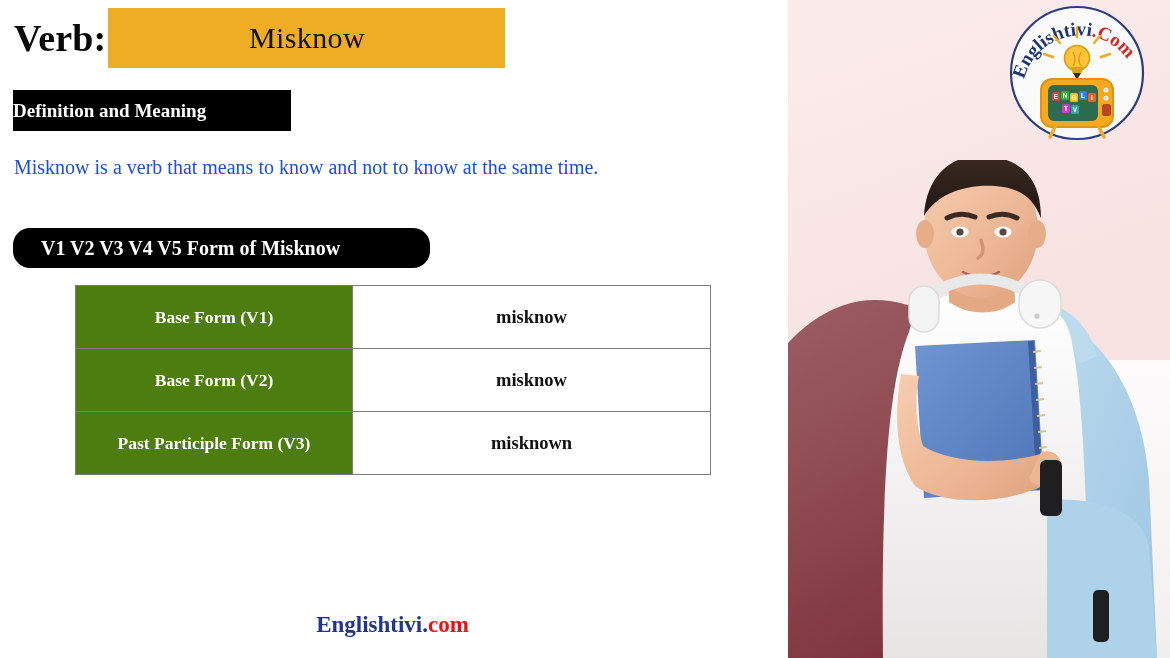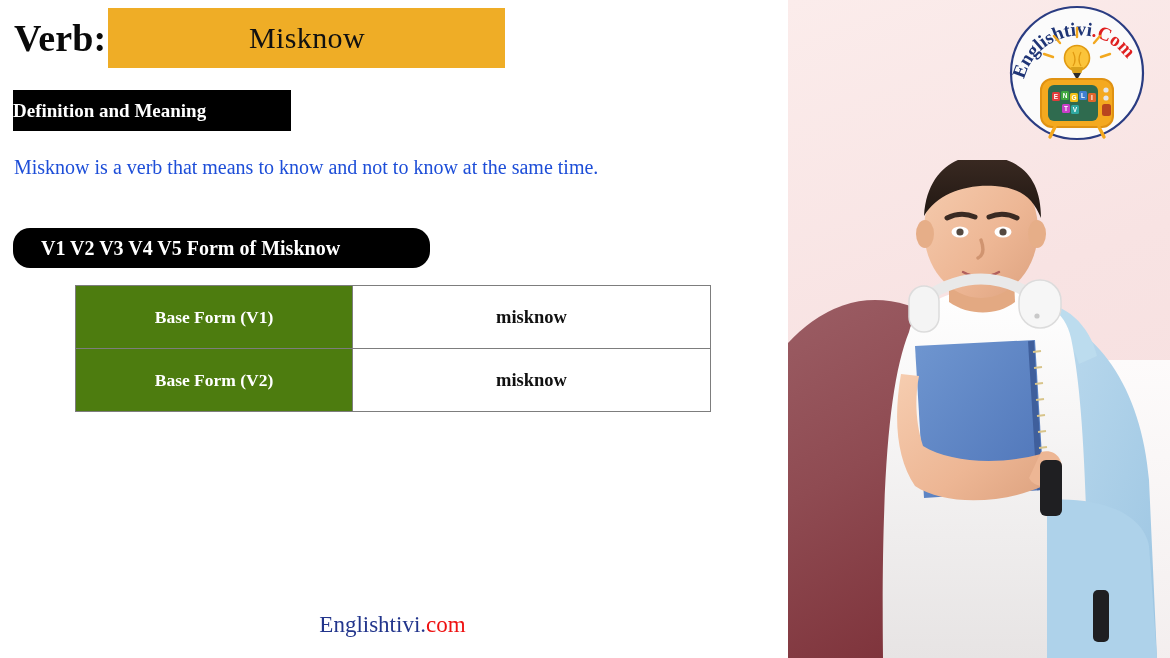--- a/index.html
+++ b/index.html
@@ -164,21 +164,21 @@
     font-size: 18.5px;
   }
 
   #footer-brand {
     position: absolute;
     left: 75px;
     top: 612px;
     width: 635px;
     text-align: center;
     font-size: 23px;
-    font-weight: normal;
+    font-weight: bold;
   }
   #footer-brand .brand-main { color: #22358c; }
   #footer-brand .brand-tld  { color: #ee1111; }
 </style>
 </head>
 <body>
 
 <div id="page">
 
   <div id="right-panel">
@@ -335,20 +335,24 @@
   <table id="forms-table">
     <tbody>
         <tr>
           <td class="label-cell">Base Form (V1)</td>
           <td class="value-cell">misknow</td>
         </tr>
         <tr>
           <td class="label-cell">Base Form (V2)</td>
           <td class="value-cell">misknow</td>
         </tr>
+        <tr>
+          <td class="label-cell">Past Participle Form (V3)</td>
+          <td class="value-cell">misknown</td>
+        </tr>
       </tbody>
   </table>
 
   <div id="footer-brand">
     <span class="brand-main">Englishtivi</span><span class="brand-main">.</span><span class="brand-tld">com</span>
   </div>
 
 </div>
 
 </body></html>

